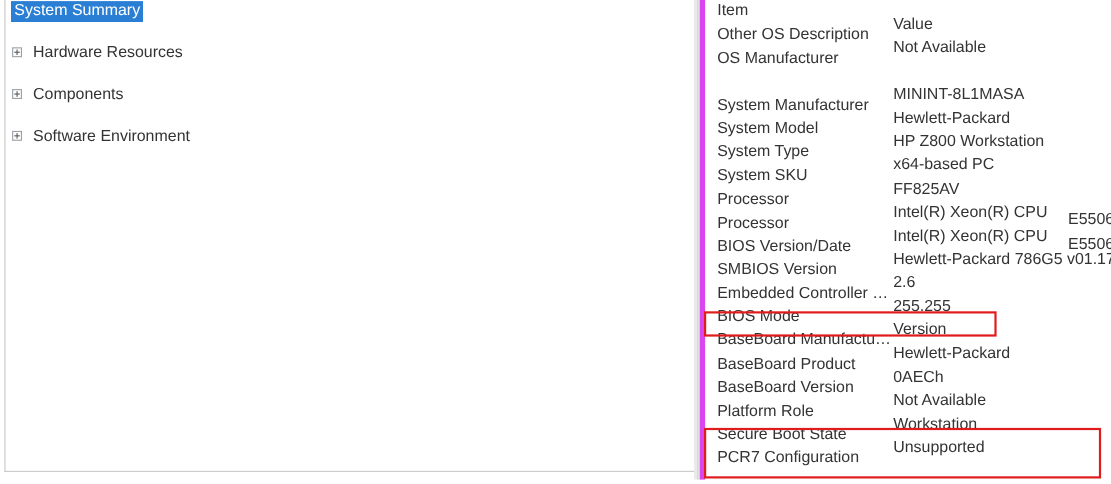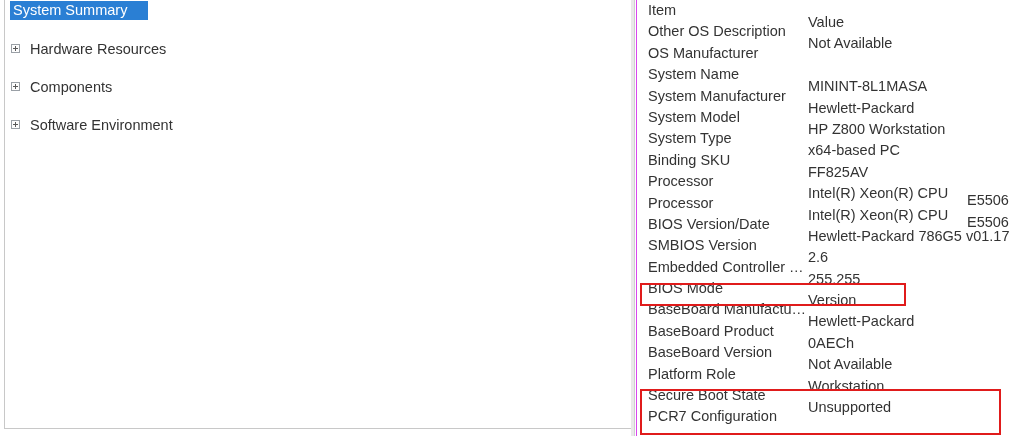--- a/index.html
+++ b/index.html
@@ -37,21 +37,21 @@
     white-space: nowrap;
     padding-left: 6px;
   }
   .tree-node.root {
     padding-left: 6px;
   }
   .tree-node .sel-label {
     display: inline-block;
     background: #2a7fd4;
     color: #ffffff;
-    padding: 0 21px 1px 3px;
+    padding: 0 3px 1px 3px;
     line-height: 18px;
     margin-top: 1px;
   }
   .tree-node.child {
     padding-left: 6px;
     margin-top: 18px;
   }
   .expander {
     display: inline-block;
     width: 9px;
@@ -87,21 +87,21 @@
   }
 
   
   #details-panel {
     position: absolute;
     left: 636px;
     top: 0px;
     width: 374px;
     height: 436px;
     background: #ffffff;
-    border-left: 1px solid #d946ef;
+    border-left: 5px solid #d946ef;
     box-sizing: border-box;
     overflow: hidden;
   }
   #details-rail {
     position: absolute;
     left: 631px;
     top: 0px;
     width: 3px;
     height: 436px;
     background: #e9e9e9;
@@ -200,37 +200,36 @@
         <span class="cell-value">Value</span>
       </div>
       <div class="detail-row">
         <span class="cell-item">Other OS Description</span>
         <span class="cell-value">Not Available</span>
       </div>
       <div class="detail-row">
         <span class="cell-item">OS Manufacturer</span>
       </div>
       <div class="detail-row">
-        <span class="cell-item">System Name</span>
         <span class="cell-value">MININT-8L1MASA</span>
       </div>
       <div class="detail-row">
         <span class="cell-item">System Manufacturer</span>
         <span class="cell-value">Hewlett-Packard</span>
       </div>
       <div class="detail-row">
         <span class="cell-item">System Model</span>
         <span class="cell-value">HP Z800 Workstation</span>
       </div>
       <div class="detail-row">
         <span class="cell-item">System Type</span>
         <span class="cell-value">x64-based PC</span>
       </div>
       <div class="detail-row">
-        <span class="cell-item">Binding SKU</span>
+        <span class="cell-item">System SKU</span>
         <span class="cell-value">FF825AV</span>
       </div>
       <div class="detail-row">
         <span class="cell-item">Processor</span>
         <span class="cell-value">Intel(R) Xeon(R) CPU</span>
         <span class="cell-value-extra">E5506</span>
       </div>
       <div class="detail-row">
         <span class="cell-item">Processor</span>
         <span class="cell-value">Intel(R) Xeon(R) CPU</span>

